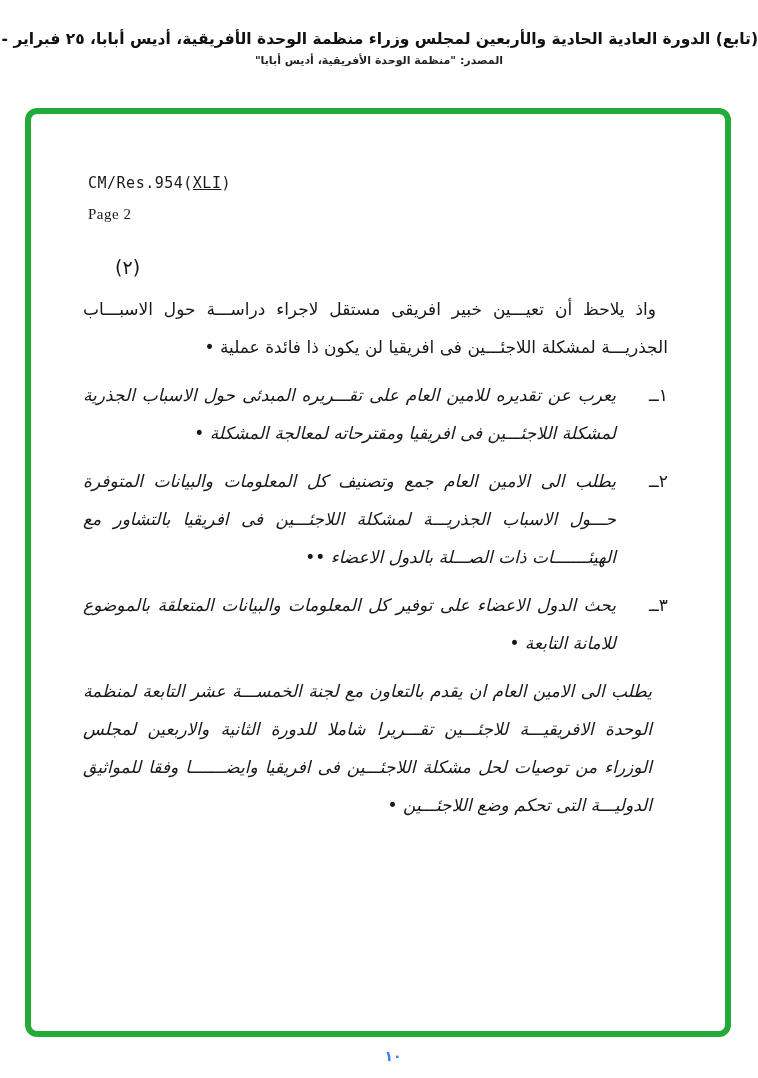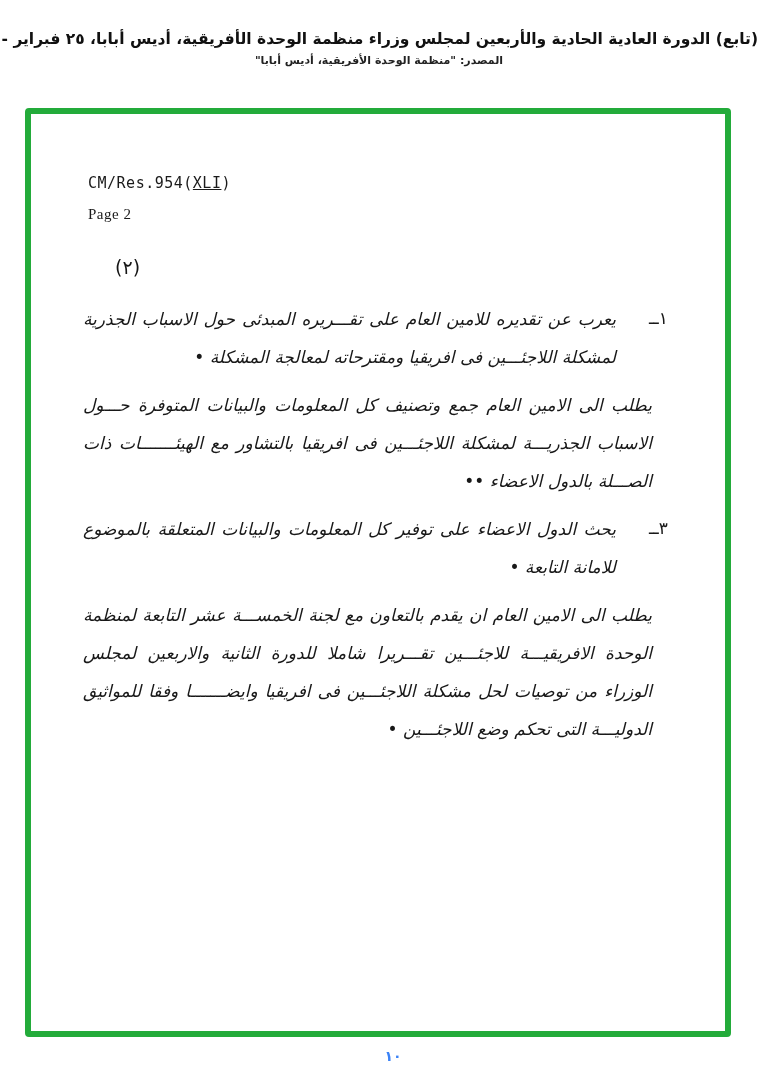--- a/index.html
+++ b/index.html
@@ -38,21 +38,21 @@
   }
 
   
   .frame {
     position: absolute;
     left: 25px;
     top: 108px;
     width: 706px;
     height: 929px;
     border: 6px solid #23ab3a;
-    border-radius: 4px;
+    border-radius: 12px;
     background: #ffffff;
   }
 
   
   .docref {
     position: absolute;
     left: 57px;
     top: 60px;
     font-family: "DejaVu Sans Mono", "Liberation Mono", monospace;
     font-size: 15px;
@@ -93,21 +93,20 @@
   }
   .intro { margin-bottom: 8px; text-indent: 12px; }
   .item {
     display: flex;
     margin-top: 10px;
   }
   .item-number {
     flex: none;
     width: 36px;
     white-space: nowrap;
-    font-family: Liberation Serif, serif;
   }
   .item-text {
     flex: 1;
     margin-right: 16px;  
     text-align: justify;
     font-style: italic;
   }
 
   
   .footer-pageno {
@@ -138,27 +137,29 @@
     <div class="docref">
       <span>CM/Res.954(</span><span class="session">XLI</span><span>)</span>
     </div>
 
     <div class="pagelabel">Page 2</div>
 
     <div class="section-number">(٢)</div>
 
     <div class="body-text">
 
+      <div class="intro">واذ يلاحظ  أن تعيـــين خبير افريقى مستقل لاجراء دراســـة حول الاسبـــاب الجذريـــة لمشكلة اللاجئـــين فى افريقيا لن يكون  ذا فائدة عملية •</div>
 
       <div class="item">
         <span class="item-number">١ــ</span>
         <span class="item-text">يعرب  عن  تقديره  للامين العام على تقـــريره المبدئى  حول الاسباب الجذرية لمشكلة اللاجئـــين فى افريقيا ومقترحاته لمعالجة المشكلة •</span>
       </div>
 
       <div class="item">
+        <span class="item-number">٢ــ</span>
         <span class="item-text">يطلب  الى الامين العام جمع وتصنيف كل  المعلومات والبيانات المتوفرة  حـــول الاسباب الجذريـــة لمشكلة اللاجئـــين فى افريقيا  بالتشاور  مع الهيئـــــــات ذات  الصـــلة  بالدول الاعضاء ••</span>
       </div>
 
       <div class="item">
         <span class="item-number">٣ــ</span>
         <span class="item-text">يحث الدول  الاعضاء على توفير كل  المعلومات  والبيانات  المتعلقة  بالموضوع للامانة التابعة •</span>
       </div>
 
       <div class="item">
         <span class="item-text">يطلب  الى  الامين  العام ان يقدم  بالتعاون مع لجنة الخمســـة عشر التابعة لمنظمة الوحدة الافريقيـــة للاجئـــين تقـــريرا  شاملا للدورة الثانية والاربعين لمجلس الوزراء  من  توصيات  لحل  مشكلة  اللاجئـــين فى افريقيا  وايضـــــــا وفقا  للمواثيق  الدوليـــة  التى  تحكم  وضع اللاجئـــين •</span>

